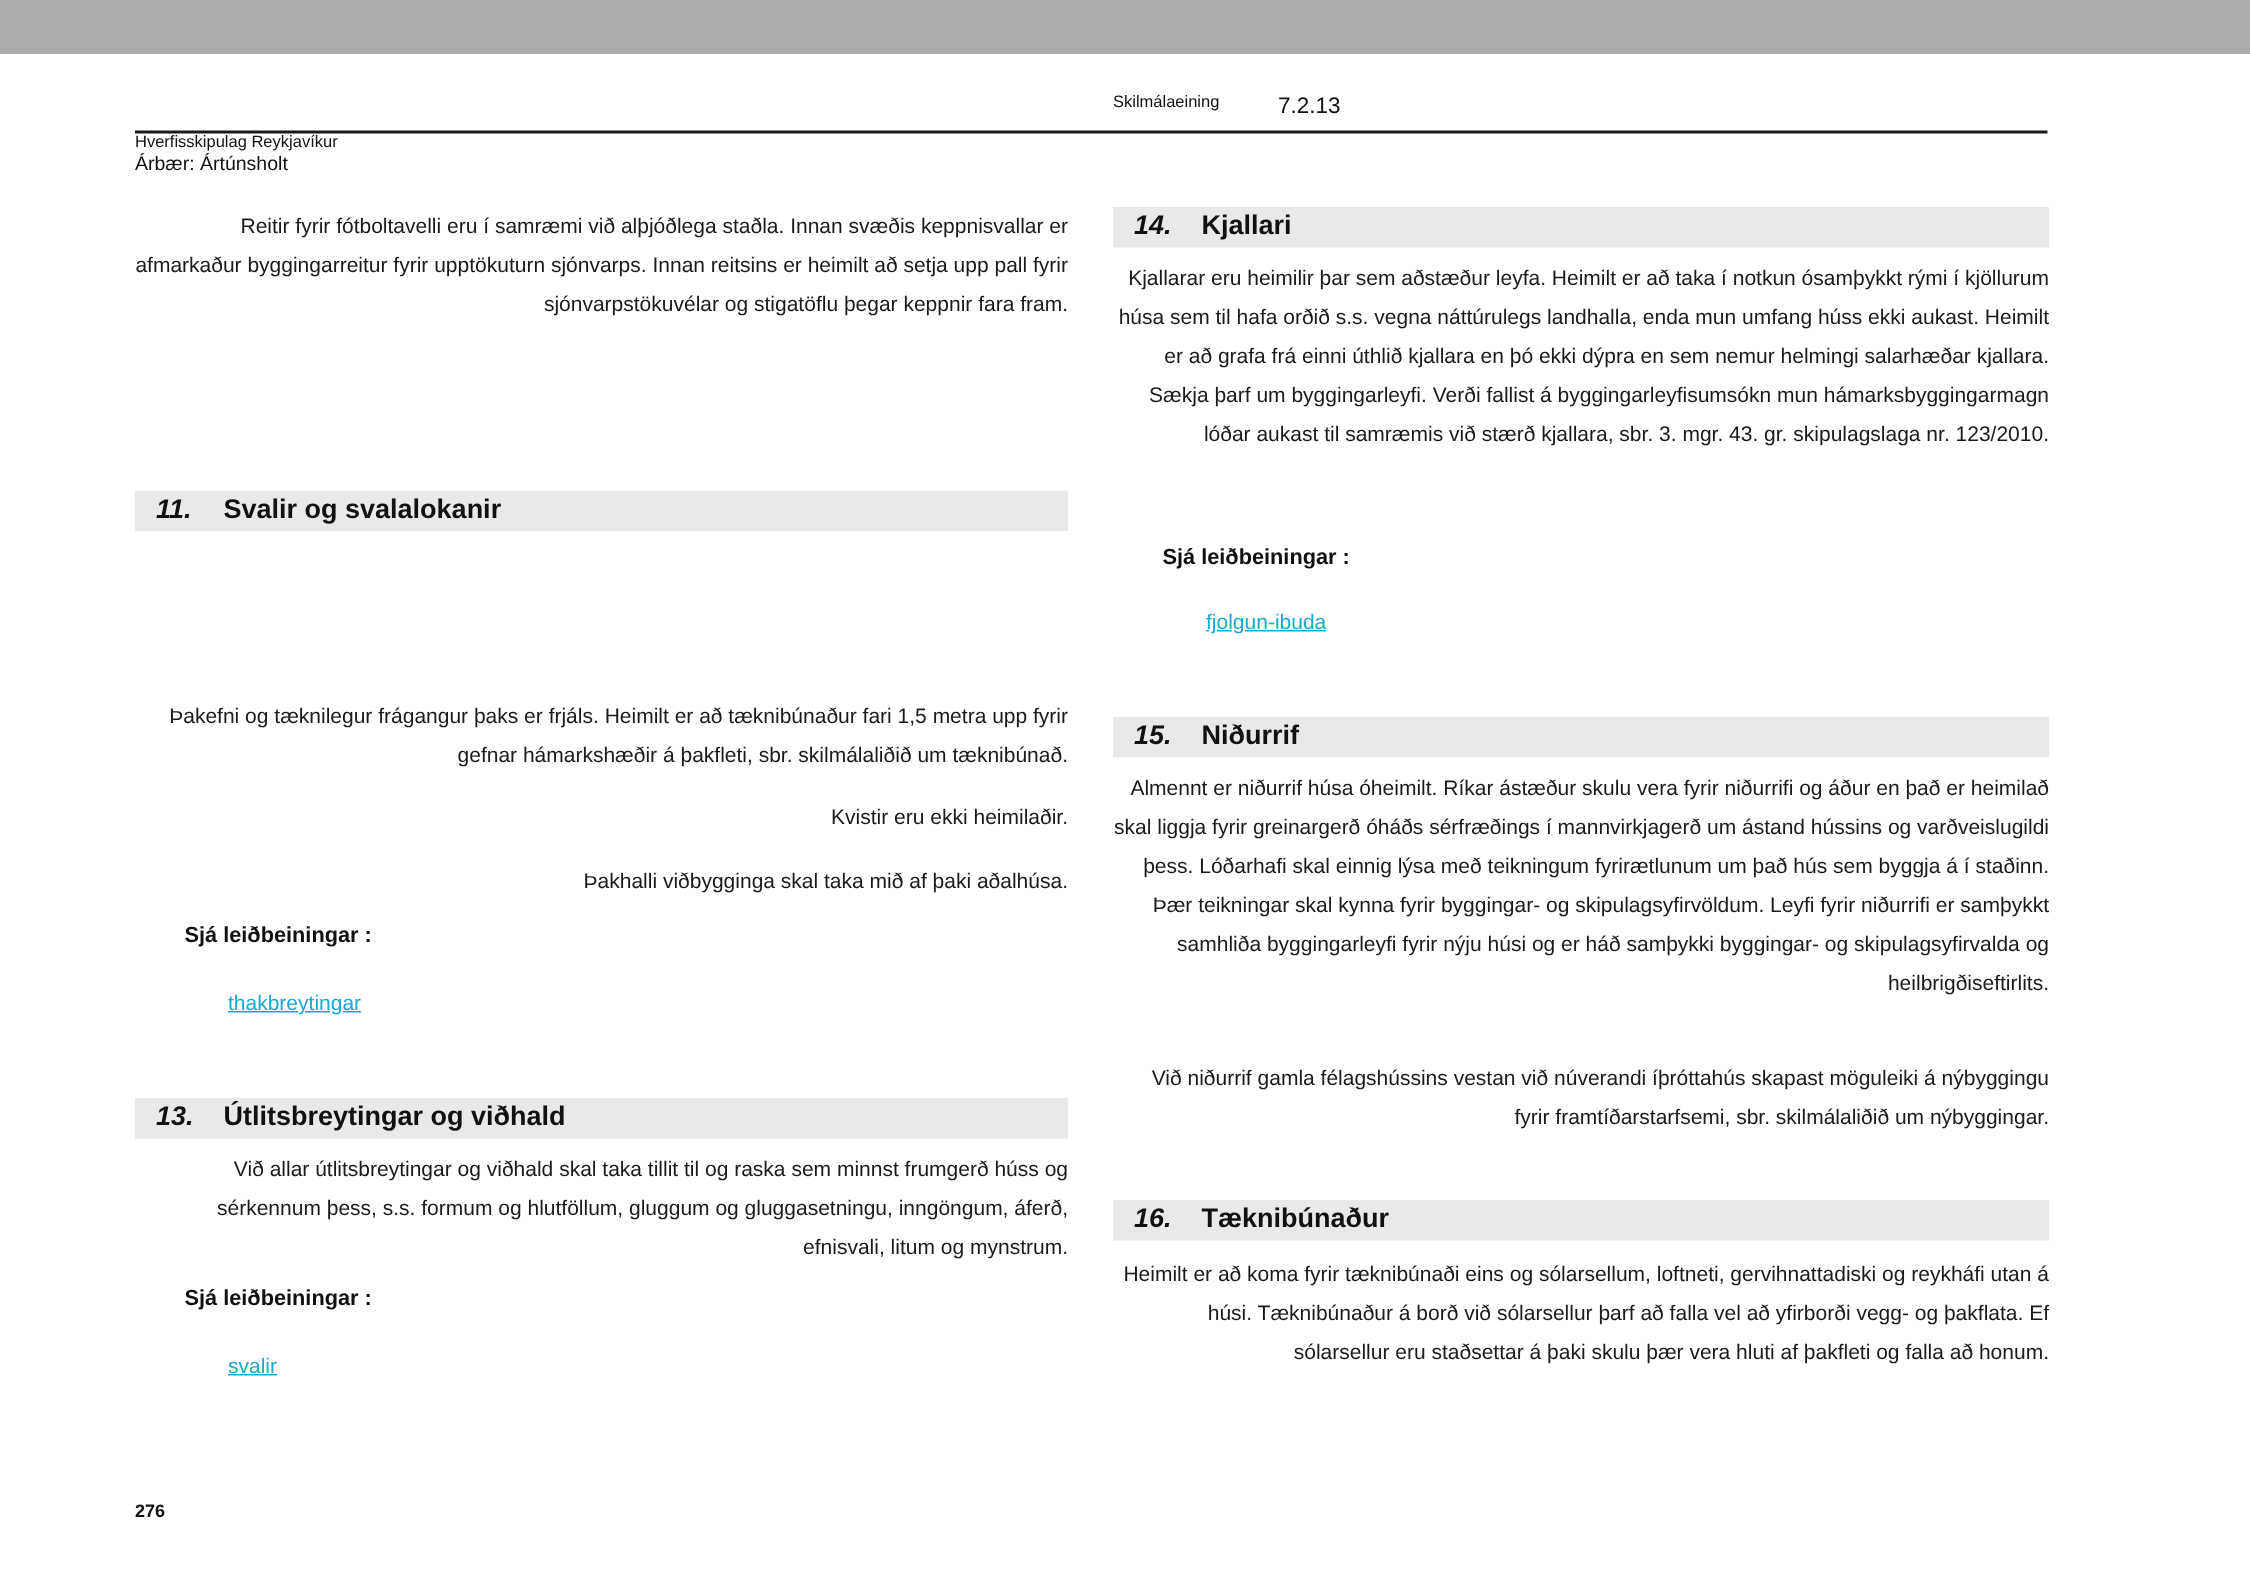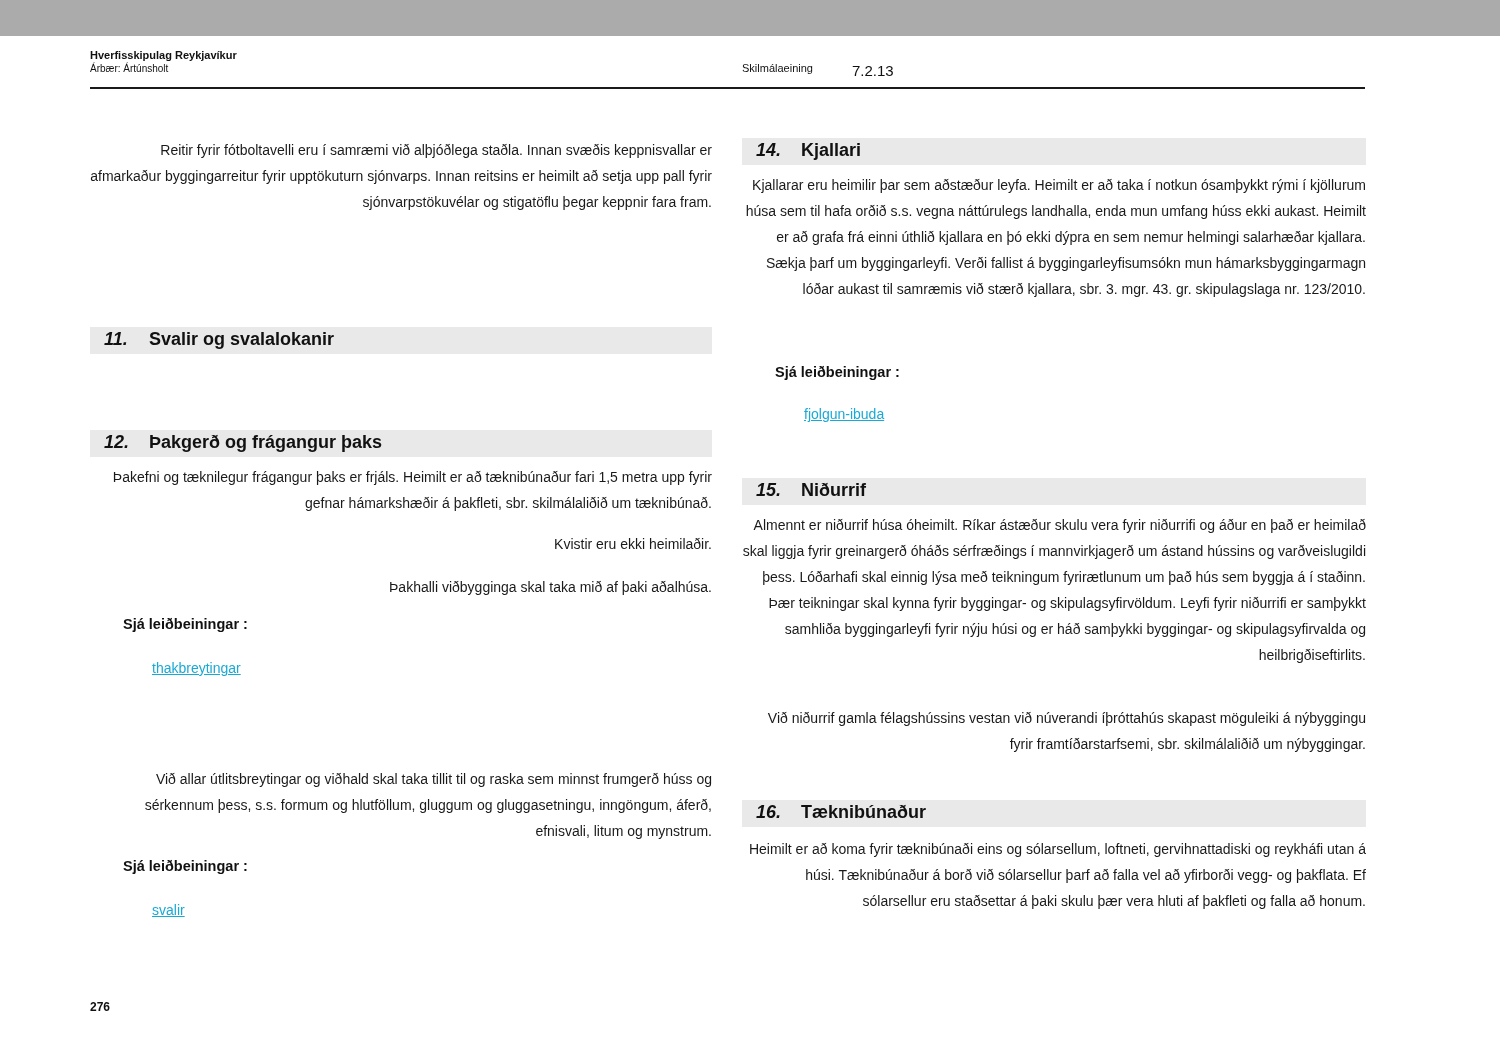--- a/index.html
+++ b/index.html
@@ -4,22 +4,22 @@
 <style>
   html,body { margin:0; padding:0; background:#ababab; }
   .canvas {
     position:relative; width:1500px; height:1061px;
     background:#ffffff; overflow:hidden;
     font-family:"Liberation Sans", sans-serif;
     color:#1a1a1a;
   }
   .top-strip { position:absolute; left:0; top:0; width:1500px; height:36px; background:#ababab; }
   .hdr-left { position:absolute; left:90px; top:48px; line-height:14px; }
-  .hdr-title { font-size:11px; font-weight:bold; color:#111; }
-  .hdr-sub { font-size:10px; color:#111; }
+  .hdr-title { font-size:11px; font-weight:normal; color:#111;margin-top:40px; }
+  .hdr-sub { font-size:13px; color:#111; }
   .hdr-meta-label { position:absolute; left:742px; top:62px; font-size:11px; color:#111; }
   .hdr-meta-value { position:absolute; left:852px; top:62px; font-size:15px; color:#111; }
   .hdr-rule { position:absolute; left:90px; top:87px; width:1275px; height:2px; background:#1a1a1a; }
 
   .col { position:absolute; top:0; height:1061px; }
   .col-left { left:90px; width:622px; }
   .col-right { left:742px; width:624px; }
 
   .block { position:absolute; left:0; right:0; margin:0; }
   .body-p { font-size:14px; line-height:26px; color:#1a1a1a;text-align:right; }
@@ -51,29 +51,29 @@
   <div class="hdr-rule"></div>
 
   <div class="col col-left">
 
     <p class="block body-p" style="top:137px">Reitir fyrir fótboltavelli eru í samræmi við alþjóðlega staðla. Innan svæðis keppnisvallar er afmarkaður byggingarreitur fyrir upptökuturn sjónvarps. Innan reitsins er heimilt að setja upp pall fyrir sjónvarpstökuvélar og stigatöflu þegar keppnir fara fram.</p>
 
     <div class="block sec-heading" style="top:327px">
       <span class="sec-num">11.</span><span class="sec-title">Svalir og svalalokanir</span>
     </div>
 
-    <div class="block sec-heading" style="top:430px">
-      <span class="sec-num">12.</span><span class="sec-title">Þakgerð og frágangur þaks</span>
-    </div>
     <p class="block body-p" style="top:464px">Þakefni og tæknilegur frágangur þaks er frjáls. Heimilt er að tæknibúnaður fari 1,5 metra upp fyrir gefnar hámarkshæðir á þakfleti, sbr. skilmálaliðið um tæknibúnað.</p>
     <p class="block body-p" style="top:531px">Kvistir eru ekki heimilaðir.</p>
     <p class="block body-p" style="top:574px">Þakhalli viðbygginga skal taka mið af þaki aðalhúsa.</p>
     <p class="block guidance" style="top:616px">Sjá leiðbeiningar :</p>
     <a class="block doclink" style="top:660px" href="#">thakbreytingar</a>
 
+    <div class="block sec-heading" style="top:732px">
+      <span class="sec-num">13.</span><span class="sec-title">Útlitsbreytingar og viðhald</span>
+    </div>
     <p class="block body-p" style="top:766px">Við allar útlitsbreytingar og viðhald skal taka tillit til og raska sem minnst frumgerð húss og sérkennum þess, s.s. formum og hlutföllum, gluggum og gluggasetningu, inngöngum, áferð, efnisvali, litum og mynstrum.</p>
     <p class="block guidance" style="top:858px">Sjá leiðbeiningar :</p>
     <a class="block doclink" style="top:902px" href="#">svalir</a>
 
     <div class="block page-num" style="top:1000px">276</div>
   </div>
 
   <div class="col col-right">
 
     <div class="block sec-heading" style="top:138px">

